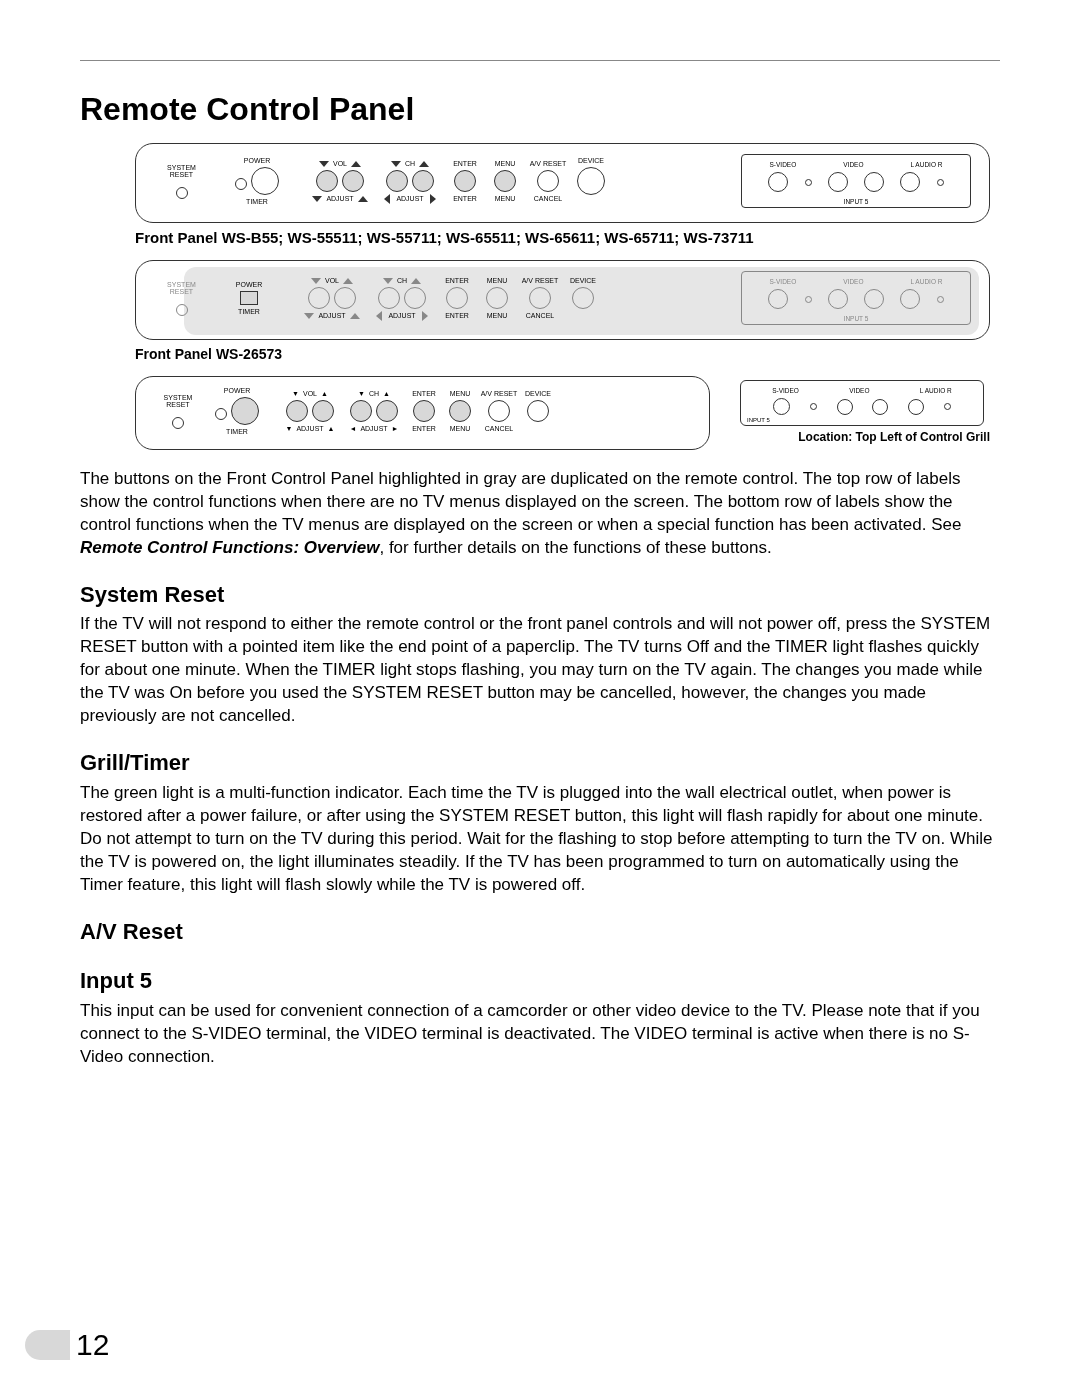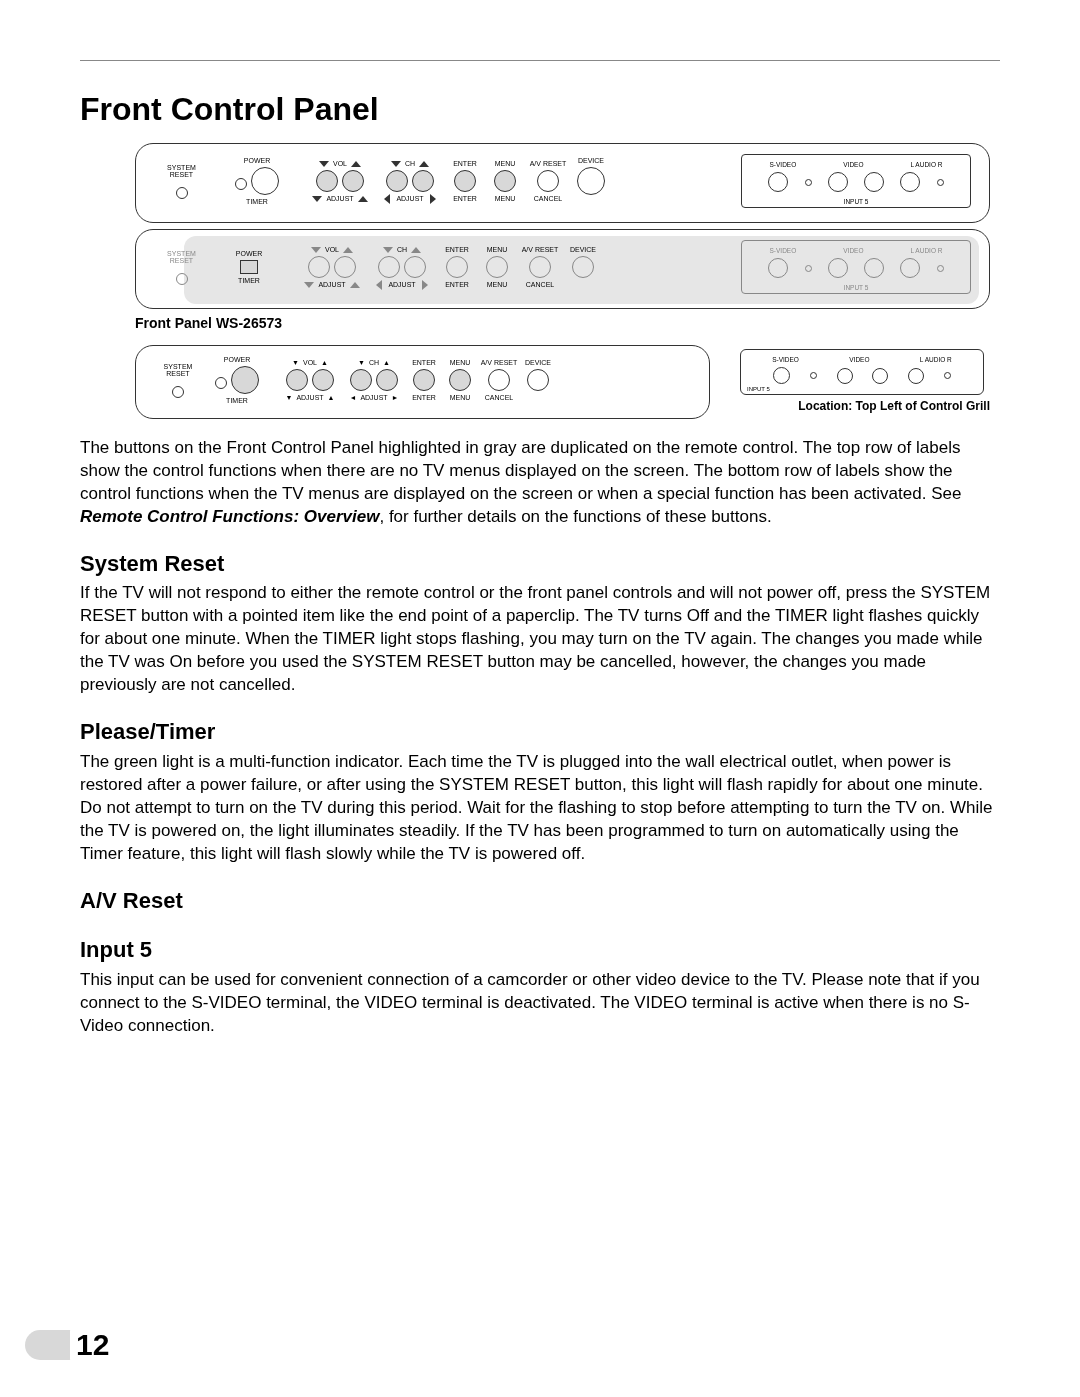--- a/index.html
+++ b/index.html
@@ -159,41 +159,41 @@
   .pagenum .badge-shape {
     width: 45px;
     height: 30px;
     background: #d8d8d8;
     border-radius: 40px 6px 6px 40px;
     border-right: 2px solid #fff;
     margin-right: -2px;
   }
   .pagenum .num {
     font-size: 30px;
-    font-weight:bold;
+    font-weight:normal;
     margin-left:6px;
   }
   .loc-caption {
     font-weight:bold;
     font-size:12px;
     text-align: right;
     margin-top: 4px;
   }
   
   .vbox {display:flex;flex-direction:column;align-items:center;gap:3px;}
   .hbox {display:flex;align-items:center;gap:4px;}
   .lbl7 {font-size:7px;text-align:center;line-height:1;}
 </style>
 </head>
 <body>
 
 <div class="page">
   <div class="top-rule"></div>
 
-  <h1 class="main-title">Front Control Panel</h1>
+  <h1 class="main-title">Remote Control Panel</h1>
 
   <div class="panel-box">
     <div class="panel-inner">
       <div class="vbox" style="width:55px;">
         <div class="lbl7 sysreset-label" style="white-space:pre;">SYSTEM
 RESET</div>
         <div class="tiny-circle"></div>
       </div>
 
       <div class="vbox" style="width:60px;margin-left:18px;">
@@ -274,20 +274,21 @@
           <div class="jack sm"></div>
           <div class="jack"></div>
           <div class="jack"></div>
           <div class="jack"></div>
           <div class="jack sm"></div>
         </div>
         <div class="input5-label">INPUT 5</div>
       </div>
     </div>
   </div>
+  <div class="caption">Front Panel WS-B55; WS-55511; WS-55711; WS-65511; WS-65611; WS-65711; WS-73711</div>
 
   <div class="panel-box panel-grey">
     <div class="panel-inner">
       <div class="vbox" style="width:55px;">
         <div class="lbl7 sysreset-label" style="white-space:pre;">SYSTEM
 RESET</div>
         <div class="tiny-circle"></div>
       </div>
       <div class="vbox" style="width:60px;margin-left:10px;">
         <div class="lbl7">POWER</div>
@@ -462,21 +463,21 @@
   </div>
 
   <div class="body-text">
     <p>
       <span>The buttons on the Front Control Panel highlighted in gray are duplicated on the remote control.  The top row of labels show the control functions when there are no TV menus displayed on the screen.  The bottom row of labels show the control functions when the TV menus are displayed on the screen or when a special function has been activated. See </span><span class="italic-bold">Remote Control Functions: Overview</span><span>, for further details on the functions of these buttons.</span>
     </p>
 
     <h2 class="section-h">System Reset</h2>
     <p>If the TV will not respond to either the remote control or the front panel controls and will not power off, press the SYSTEM RESET button with a pointed item like the end point of a paperclip.  The TV turns Off and the TIMER light flashes quickly for about one minute.  When the TIMER light stops flashing, you may turn on the TV again.  The changes you made while the TV was On before you used the SYSTEM RESET button may be cancelled, however, the changes you made previously are not cancelled.</p>
 
-    <h2 class="section-h">Please/Timer</h2>
+    <h2 class="section-h">Grill/Timer</h2>
     <p>The green light is a multi-function indicator.  Each time the TV is plugged into the wall electrical outlet, when power is restored after a power failure, or after using the SYSTEM RESET button, this light will flash rapidly for about one minute.  Do not attempt to turn on the TV during this period. Wait for the flashing to stop before attempting to turn the TV on.  While the TV is powered on, the light illuminates steadily.  If the TV has been programmed to turn on automatically using the Timer feature, this light will flash slowly while the TV is powered off.</p>
 
     <h2 class="section-h">A/V Reset</h2>
 
     <h2 class="section-h">Input 5</h2>
     <p>This input can be used for convenient connection of a camcorder or other video device to the TV.  Please note that if you connect to the S-VIDEO terminal, the VIDEO terminal is deactivated.  The VIDEO terminal is active when there is no S-Video connection.</p>
   </div>
 
   <div class="pagenum">
     <div class="badge-shape"></div>

